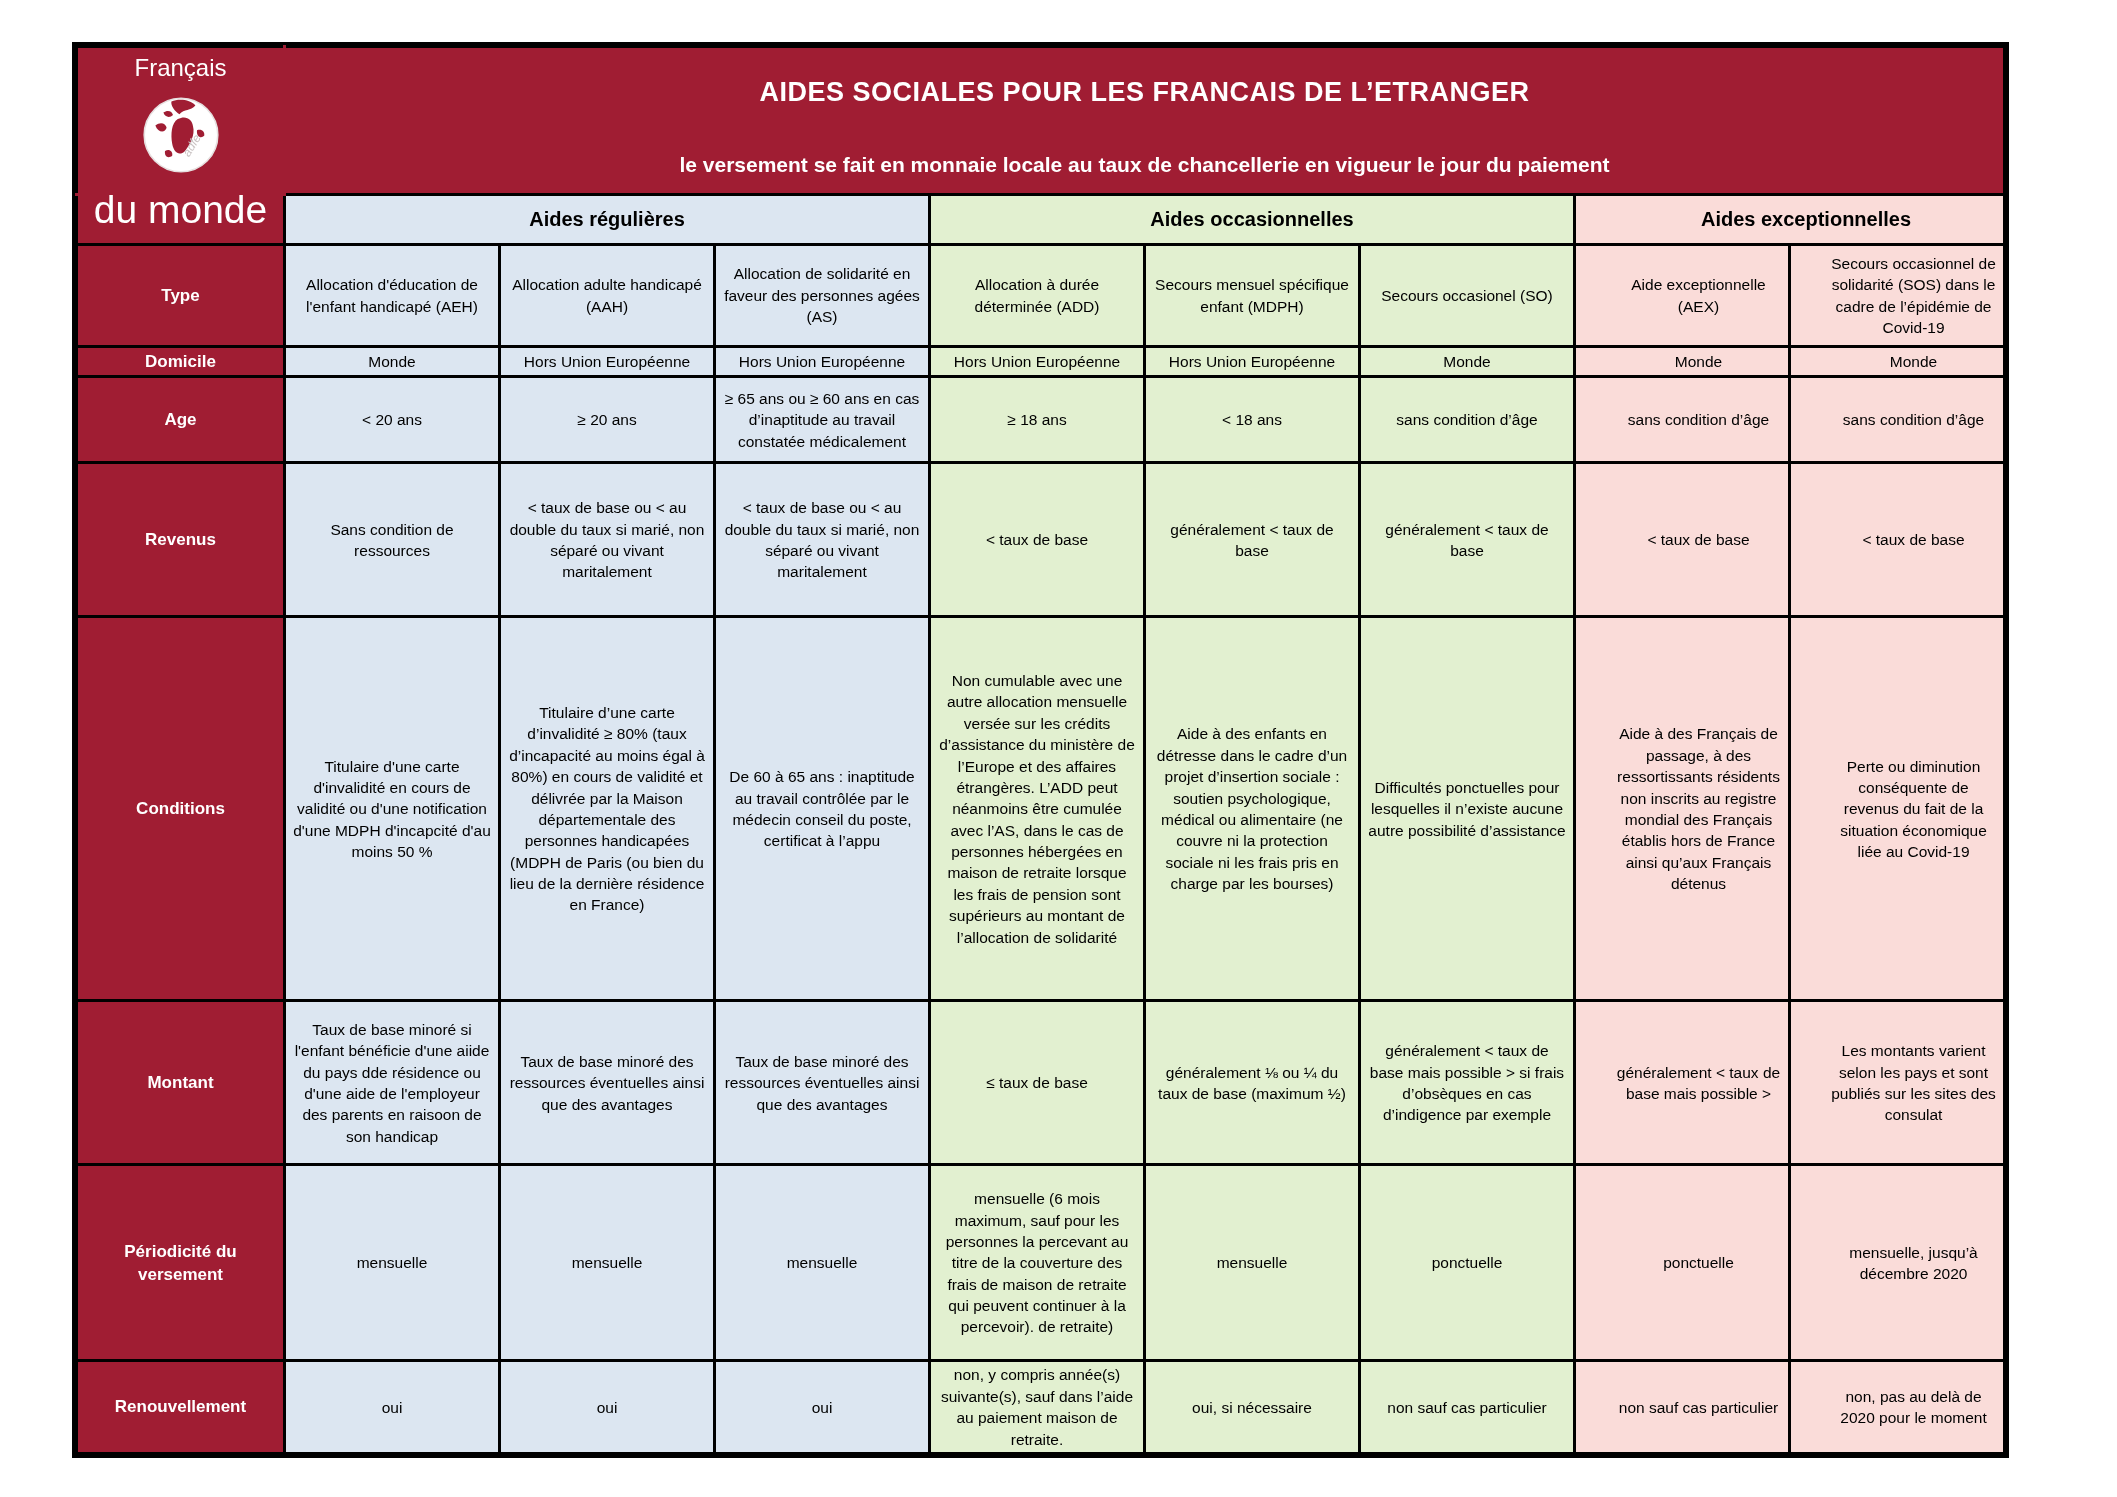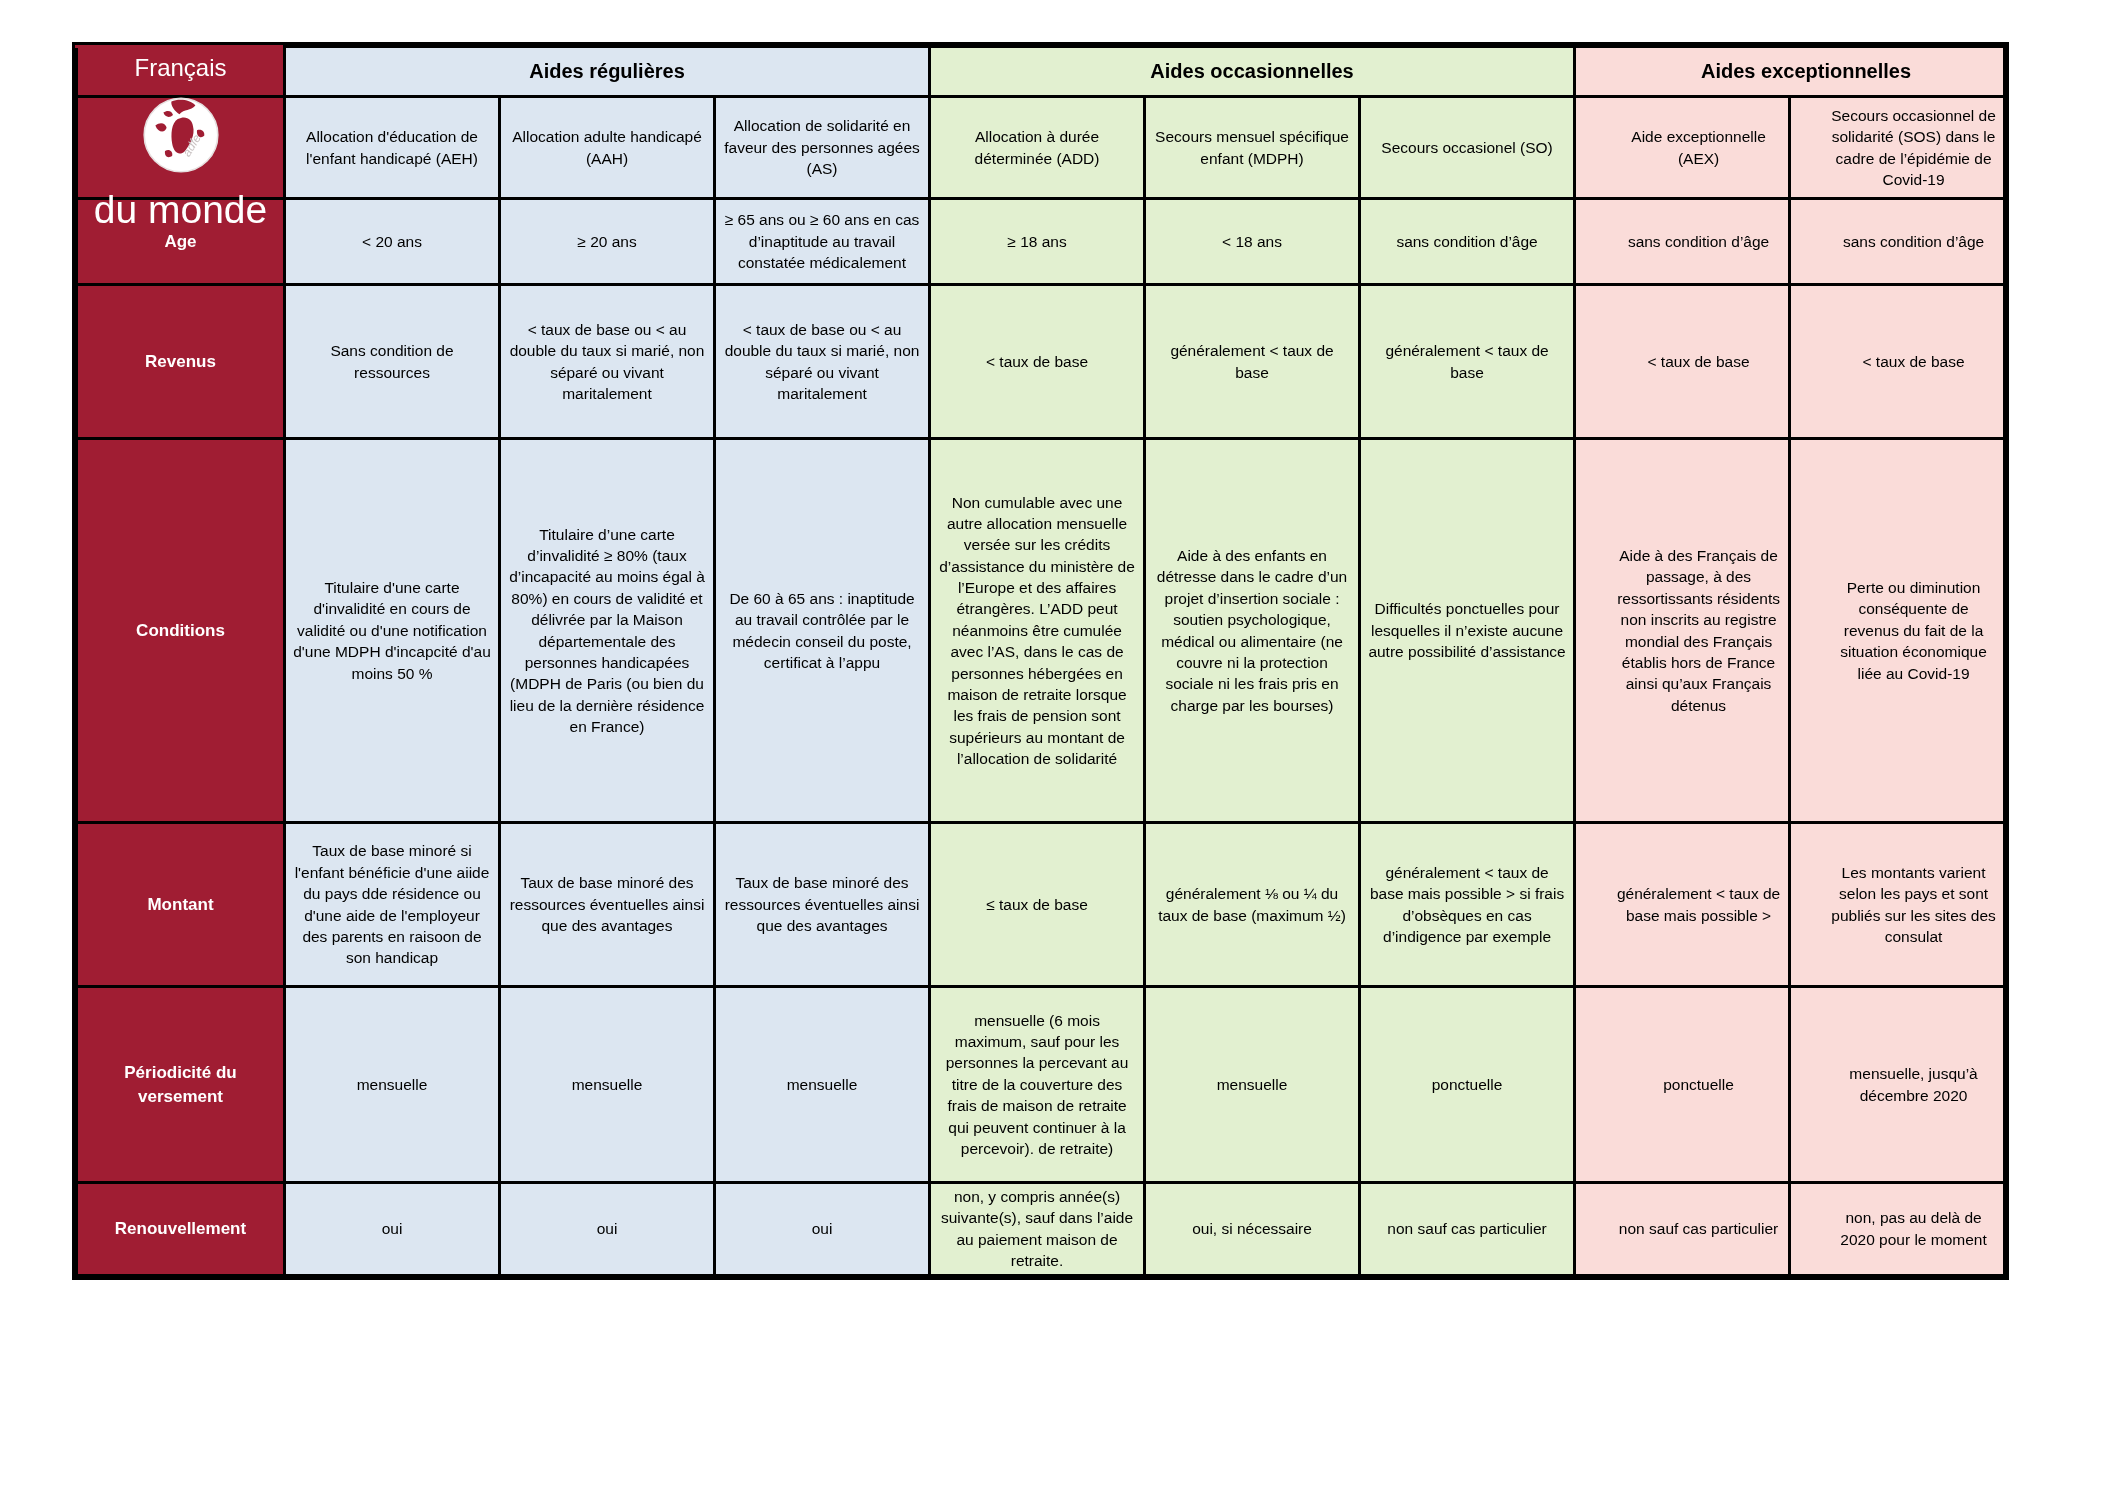--- a/index.html
+++ b/index.html
@@ -77,40 +77,58 @@
         <col style="width:215px">
         <col style="width:215px">
       <col style="width:215px">
         <col style="width:215px">
         <col style="width:215px">
       <col style="width:215px">
         <col style="width:215px">
     </colgroup>
 
     <tbody>
+        <tr class="r-title">
+      <td class="brand logo-top"></td>
+      <td class="brand title-cell" colspan="8">
+        <div class="title">AIDES SOCIALES POUR LES FRANCAIS DE L’ETRANGER</div>
+        <div class="subtitle">le versement se fait en monnaie locale au taux de chancellerie en vigueur le jour du paiement</div>
+      </td>
+    </tr>
 
     <tr class="r-groups">
       <td class="brand logo-bottom"></td>
       <td class="grouphead c-blue" colspan="3">Aides régulières</td>
       <td class="grouphead c-green" colspan="3">Aides occasionnelles</td>
       <td class="grouphead c-pink" colspan="2">Aides exceptionnelles</td>
     </tr>
 
     <tr class="r-type">
       <td class="rowhead">Type</td>
       <td class="c-blue">Allocation d'éducation de l'enfant handicapé (AEH)</td>
       <td class="c-blue">Allocation adulte handicapé (AAH)</td>
       <td class="c-blue">Allocation de solidarité en faveur des personnes agées (AS)</td>
       <td class="c-green">Allocation à durée déterminée (ADD)</td>
       <td class="c-green">Secours mensuel spécifique enfant (MDPH)</td>
       <td class="c-green">Secours occasionel (SO)</td>
       <td class="c-pink">Aide exceptionnelle (AEX)</td>
       <td class="c-pink">Secours occasionnel de solidarité (SOS) dans le cadre de l’épidémie de Covid-19</td>
     </tr>
 
+    <tr class="r-domicile">
+      <td class="rowhead">Domicile</td>
+      <td class="c-blue">Monde</td>
+      <td class="c-blue">Hors Union Européenne</td>
+      <td class="c-blue">Hors Union Européenne</td>
+      <td class="c-green">Hors Union Européenne</td>
+      <td class="c-green">Hors Union Européenne</td>
+      <td class="c-green">Monde</td>
+      <td class="c-pink">Monde</td>
+      <td class="c-pink">Monde</td>
+    </tr>
 
     <tr class="r-age">
       <td class="rowhead">Age</td>
       <td class="c-blue">&lt; 20 ans</td>
       <td class="c-blue">≥ 20 ans</td>
       <td class="c-blue">≥ 65 ans ou ≥ 60 ans en cas d’inaptitude au travail constatée médicalement</td>
       <td class="c-green">≥ 18 ans</td>
       <td class="c-green">&lt; 18 ans</td>
       <td class="c-green">sans condition d’âge</td>
       <td class="c-pink">sans condition d’âge</td>

